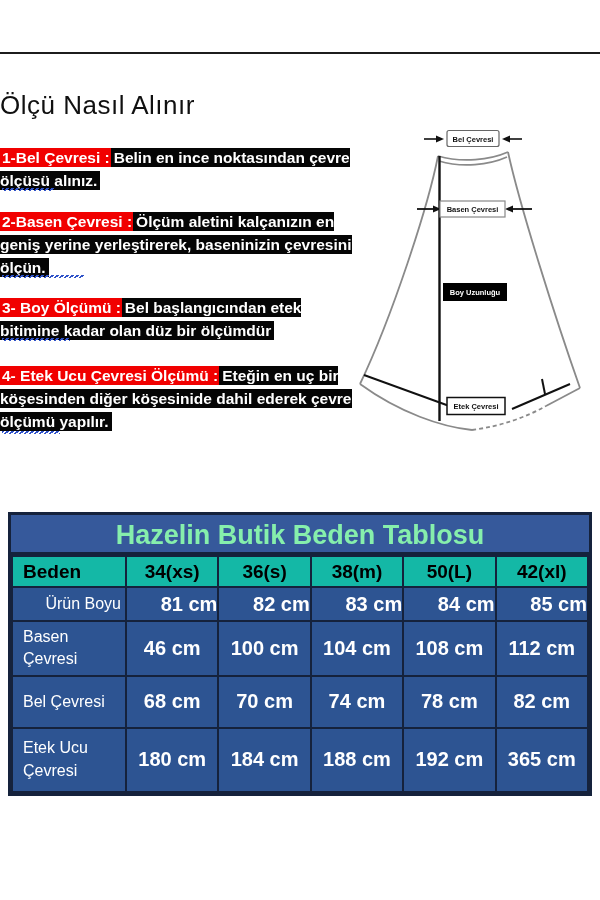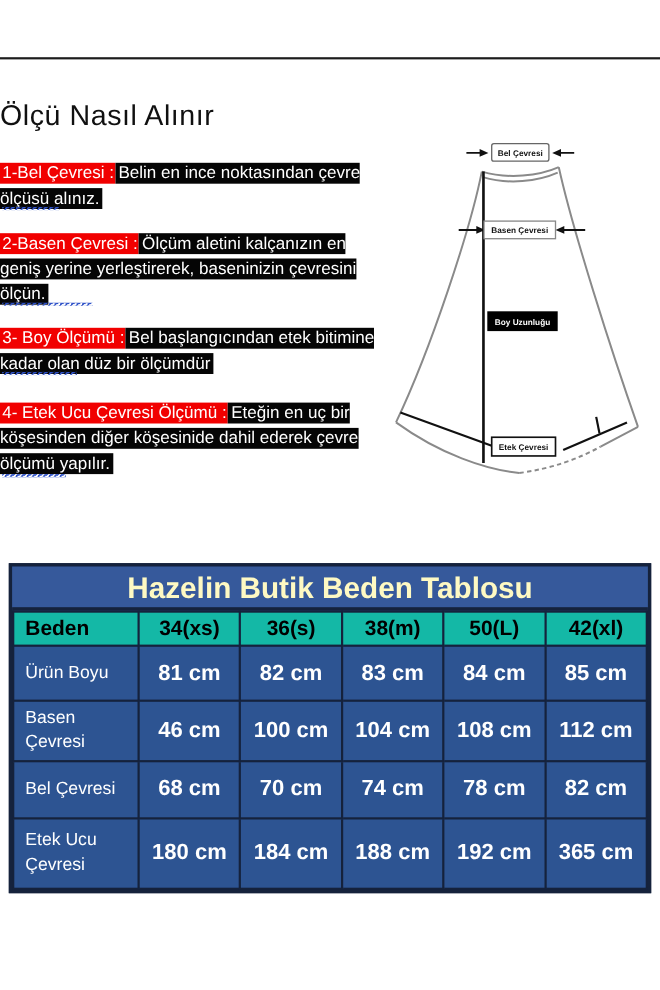--- a/index.html
+++ b/index.html
@@ -22,21 +22,21 @@
   .page-title {
     position: absolute; left: 0; top: 90px; width: 330px;
     text-align: left;
     font-size: 26px; font-weight: normal; color: #101010;
     letter-spacing: 0.5px;
   }
 
   
   .item {
     position: absolute; left: 0; width: 353px;
-    font-size: 15.5px; font-weight: normal;
+    font-size: 15.5px; font-weight: bold;
     line-height: 23px; color: #ffffff;
   }
   .item .lbl  { background: #f10000; color: #ffffff; padding: 1px 1px 1px 2px; }
   .item .desc { background: #050505; color: #ffffff; padding: 1px 3px 1px 3px; }
 
   .squig {
     position: absolute; left: 2px; height: 3px;
     background-image: linear-gradient(135deg, #2f52c8 25%, transparent 25%,
       transparent 50%, #2f52c8 50%, #2f52c8 75%, transparent 75%);
     background-size: 5px 3px;
@@ -49,41 +49,41 @@
     font-size: 7.5px; font-weight: bold;
   }
 
   
   .size-table {
     position: absolute; left: 8px; top: 512px; width: 584px;
     border: 3px solid #15223c;
     background: #15223c;
   }
   .size-table-title {
-    background: #36599b; color: #fef9c3;
+    background: #36599b; color: #86efac;
     height: 40px; line-height: 40px;
     text-align: center;
     font-size: 27px; font-weight: bold;
     border-bottom: 3px solid #15223c;
   }
   table { width: 100%; border-collapse: collapse; table-layout: fixed; }
   th, td { border: 2px solid #15223c; }
   thead th {
     background: #14b8a6; color: #000000;
     font-size: 19px; font-weight: bold;
     height: 31px; text-align: center;
   }
   thead th.col-beden { text-align: left; padding-left: 10px; width: 114px; }
   tbody { background: #2d5492; color: #ffffff; }
   td.row-label {
     text-align: left; padding: 4px 4px 4px 10px;
     font-size: 16px; font-weight: normal; line-height: 1.4;
   }
   td.val { text-align: center; font-size: 20px; font-weight: bold; }
-  tr.r1 td { height: 50px; }
+  tr.r1 td { height: 34px; text-align: right; }
   tr.r2 td { height: 54px; }
   tr.r3 td { height: 52px; }
   tr.r4 td { height: 64px; }
 </style>
 </head>
 <body>
 
 <div class="canvas">
 
   <div class="top-rule"></div>

